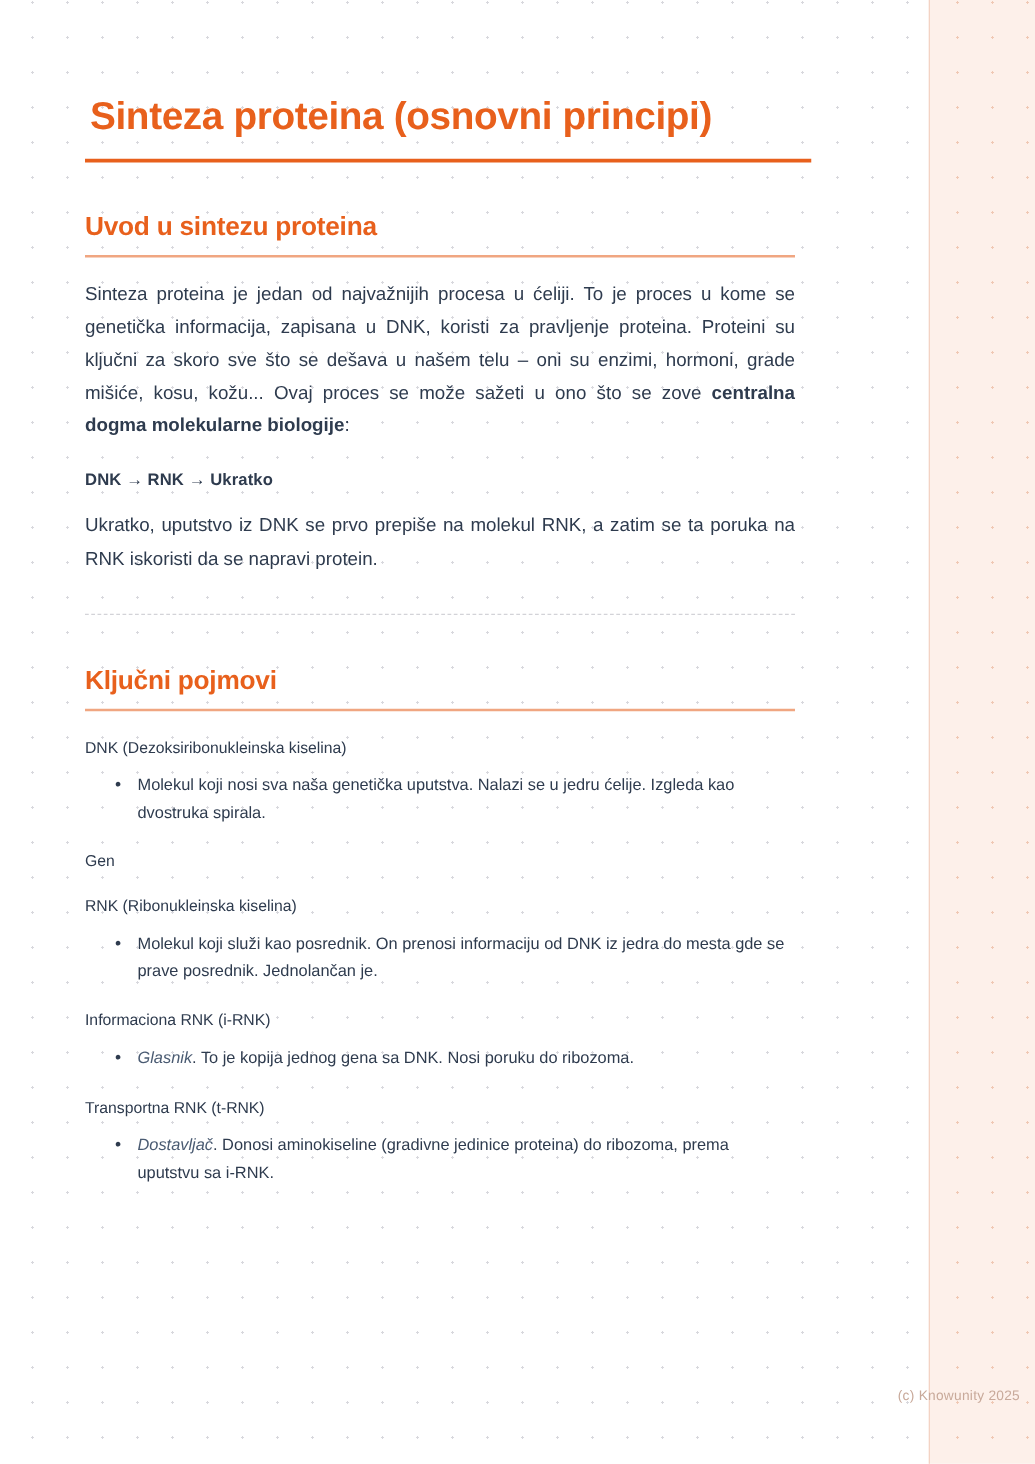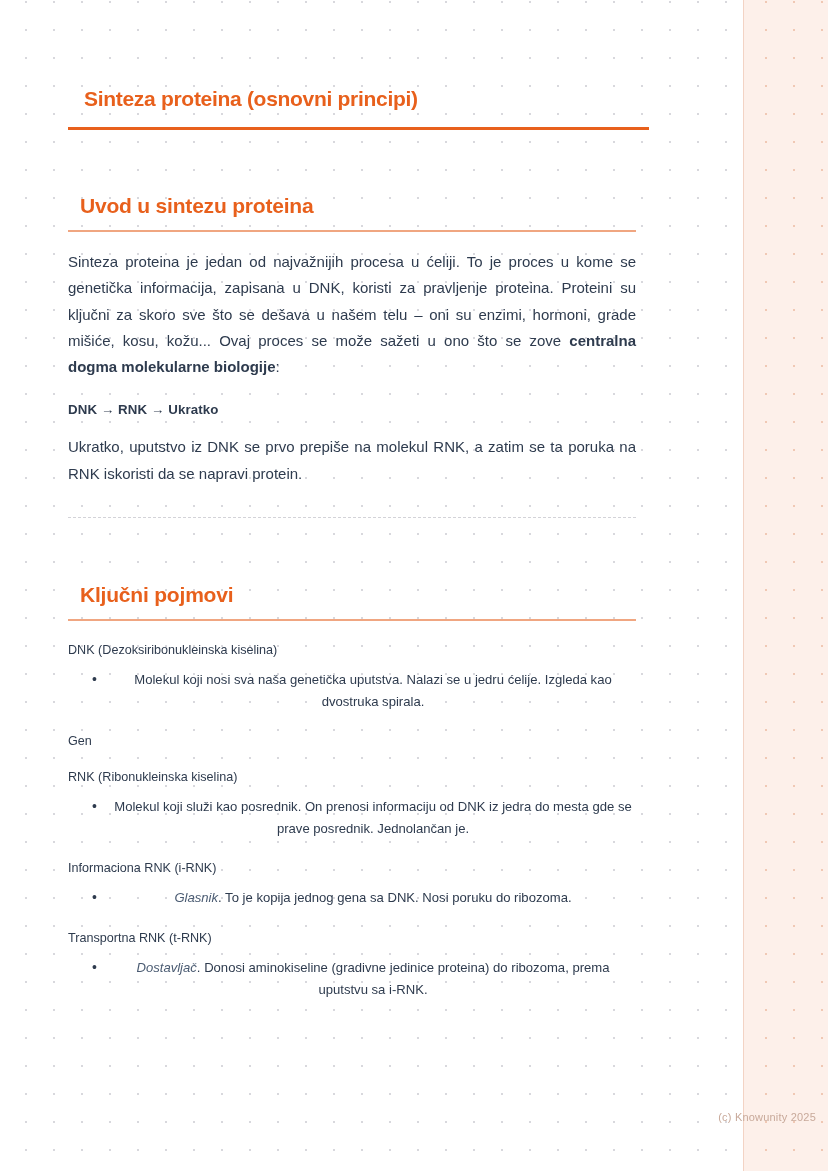--- a/index.html
+++ b/index.html
@@ -42,41 +42,41 @@
 
   .content {
     position: absolute;
     left: 68px;
     top: 0;
     width: 568px;
     height: 100%;
   }
 
   h1.doc-title {
-    font-size: 21px;
+    font-size: 31px;
     line-height: 1.2;
     font-weight: bold;
     color: #e8601c;
-    margin: 16px;
+    margin: 4px;
     padding-top: 70px;
     letter-spacing: -0.3px;
   }
   .title-rule {
     margin-top: 16px;
     height: 3px;
     background: #e8601c;
     width: 581px;
   }
 
   h2.section-title {
     font-size: 21px;
     font-weight: bold;
     color: #e8601c;
-    margin: 12px;
-    padding-top: 52px;
+    margin: 0;
+    padding-top: 40px;
     letter-spacing: -0.2px;
   }
   .section-rule {
     margin-top: 10px;
     height: 2px;
     background: #f0a681;
     width: 568px;
   }
 
   p.body-text {
@@ -105,21 +105,20 @@
   .term {
     font-size: 12.6px;
     font-weight: normal;
     color: #2e3b4e;
     margin: 22px 0 0 0;
   }
   ul.term-list {
     list-style: none;
     margin: 12px 0 0 0;
     padding: 0 0 0 24px;
-    text-align: center;
   }
   ul.term-list li {
     position: relative;
     font-size: 13.1px;
     line-height: 1.65;
     color: #2e3b4e;
     padding-left: 18px;
     margin: 0;
   }
   ul.term-list li::before {

